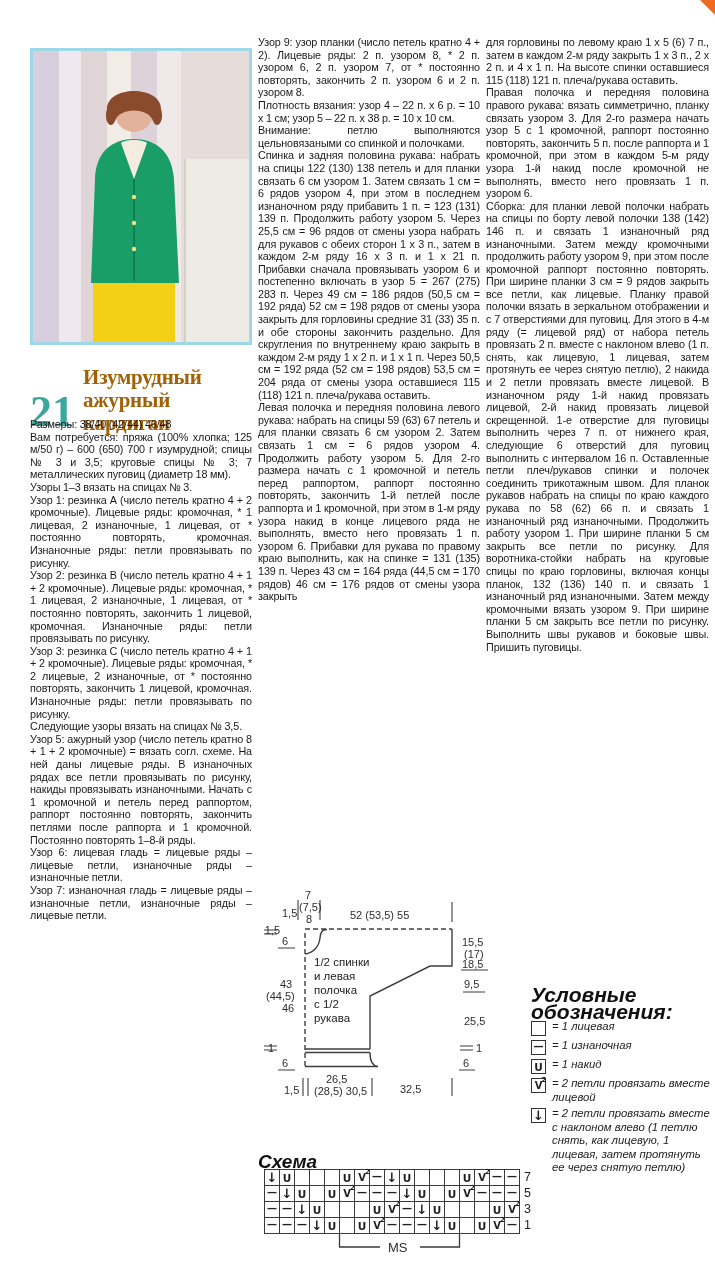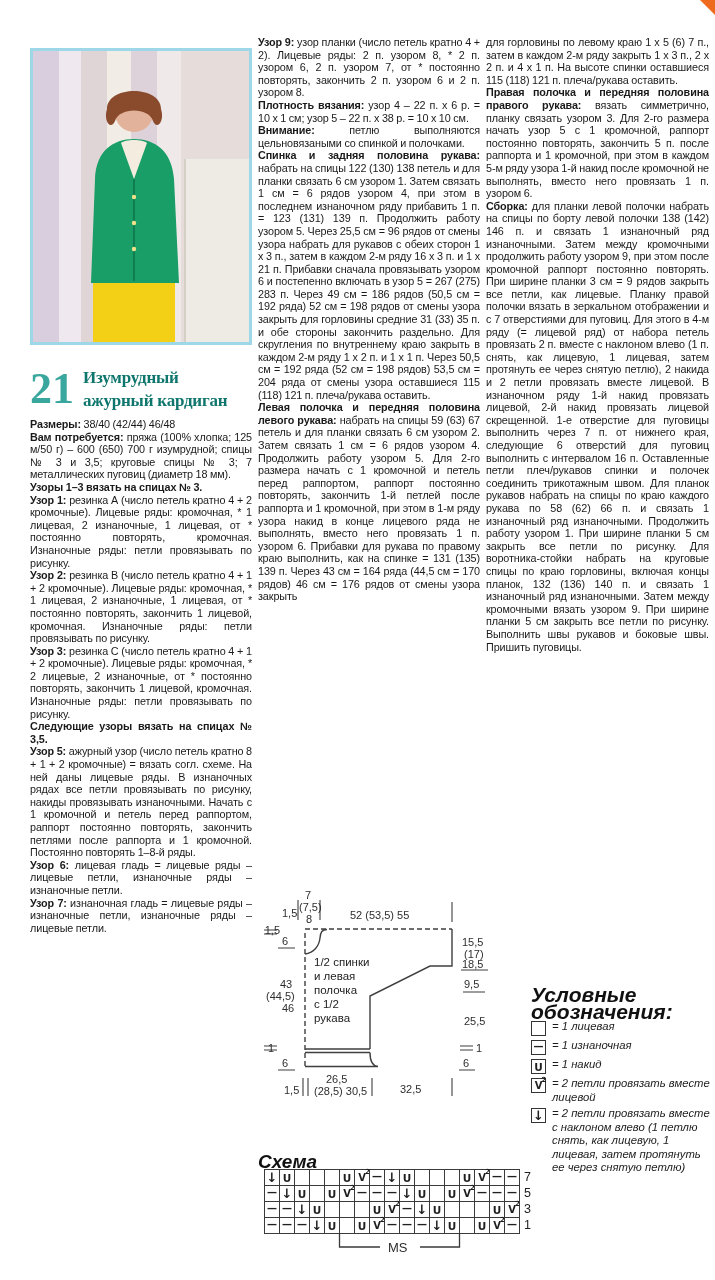--- a/index.html
+++ b/index.html
@@ -3,29 +3,29 @@
 <meta charset="utf-8">
 <style>
   html,body{margin:0;padding:0;background:#ffffff;}
   .page{position:relative;width:715px;height:1280px;background:#fff;overflow:hidden;
         font-family:"Liberation Sans",sans-serif;color:#1a1a1a;}
   .corner{position:absolute;top:0;right:0;width:0;height:0;
           border-top:15px solid #ed6a1e;border-left:15px solid transparent;}
   .col{position:absolute;top:36px;width:222px;}
   .paras p{margin:0;text-align:justify;font-size:10.8px;line-height:12.6px;
            letter-spacing:-0.1px;word-spacing:-0.3px;}
-  .paras .b{font-weight:700;}
+  .paras .b{font-weight:400;}
   .paras .u{}
   
   .photo{position:absolute;left:30px;top:48px;width:216px;height:291px;
          border:3px solid #9ed7e8;background:#eae3ee;}
   
   .titleRow{position:absolute;left:30px;top:364px;width:230px;display:flex;align-items:flex-end;font-family:Liberation Serif, serif;}
   .patNum{font-size:44px;font-weight:700;color:#3aa79e;line-height:46px;margin-right:9px;}
-  .patTitle{font-size:17px;line-height:23px;font-weight:700;color:#0f766e;padding-top:2px;letter-spacing:-0.2px;}
+  .patTitle{font-size:21px;line-height:23px;font-weight:700;color:#a16207;padding-top:2px;letter-spacing:-0.2px;}
   
   .schematic{position:absolute;left:262px;top:886px;}
   .schematic text{font-family:"Liberation Sans",sans-serif;font-size:11px;fill:#2e2e2e;}
   .schematic .bodylbl{font-size:11.5px;fill:#222;}
   
   .legend{position:absolute;left:531px;top:986px;width:182px;font-style:italic;}
   .legendHead{font-size:21px;font-weight:700;line-height:17px;color:#111;}
   .legendItems{}
   .lgItem{display:flex;margin-bottom:3px;}
   .lgBox{flex:0 0 13px;width:13px;height:13px;border:1.2px solid #333;margin-right:6px;margin-top:1px;

